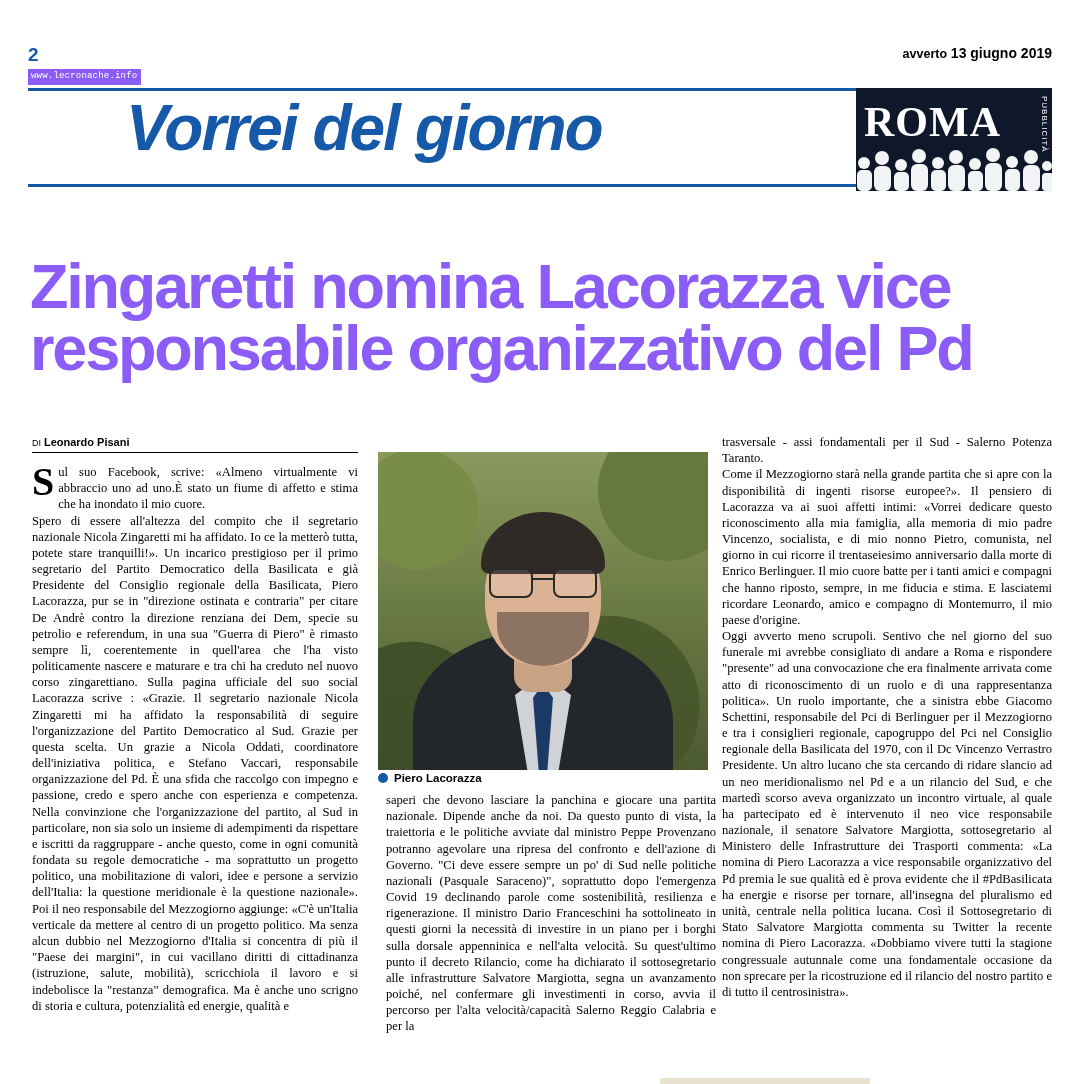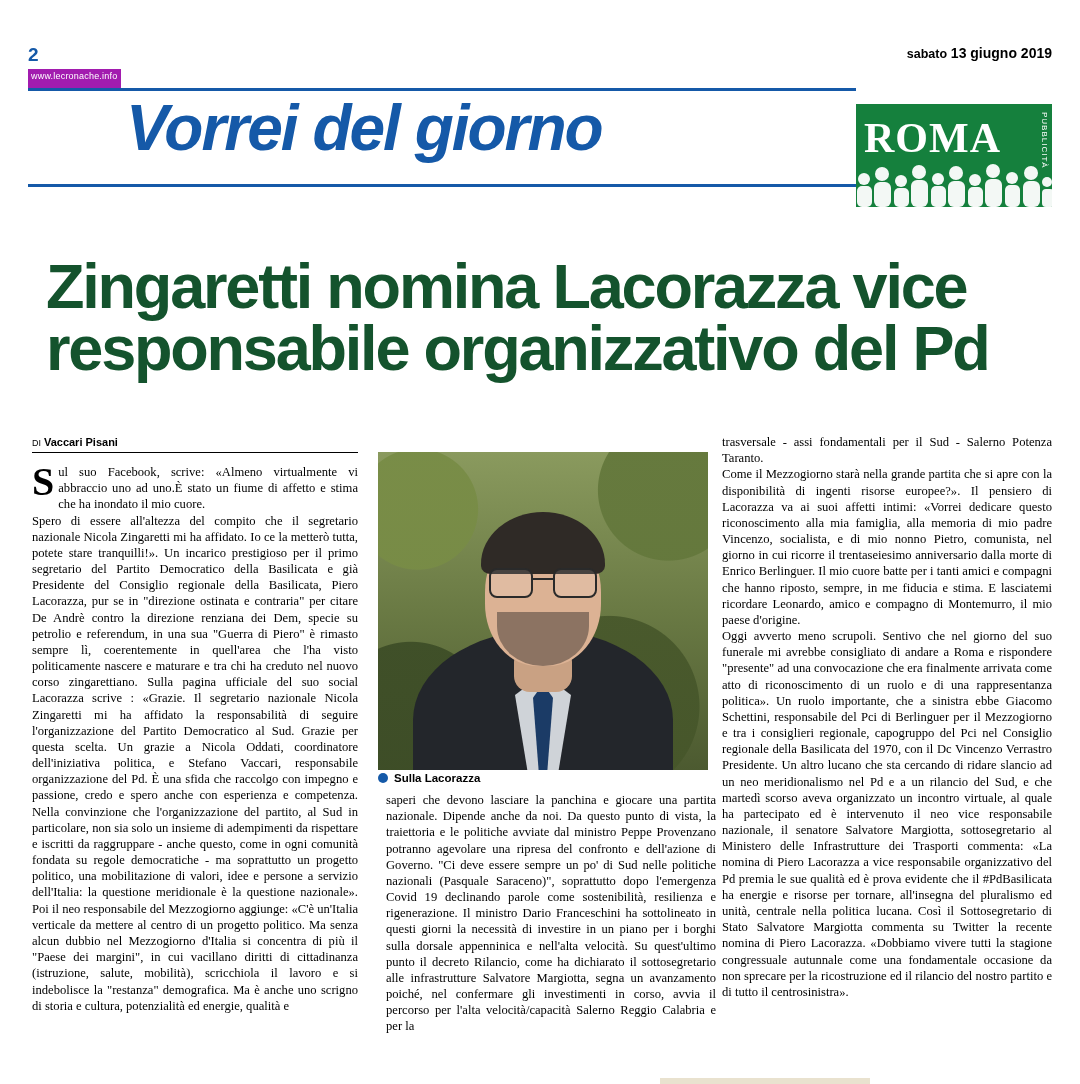--- a/index.html
+++ b/index.html
@@ -36,25 +36,25 @@
     top: 0;
     font-family: "Liberation Sans", sans-serif;
     font-weight: bold;
     font-size: 19px;
     color: #1559a8;
   }
   .site-url {
     position: absolute;
     left: 0;
     top: 25px;
-    font-family: Liberation Sans, sans-serif;
+    font-family: Liberation Mono, monospace;
     font-size: 9px;
     color: #ffffff;
-    background: #a21caf;
-    padding: 2px 4px 10px 3px;
+    background: #8b5cf6;
+    padding: 2px 4px 4px 3px;
     letter-spacing: 0.2px;
   }
   .date-line {
     position: absolute;
     right: 0;
     top: 1px;
     font-family: "Liberation Sans", sans-serif;
     font-size: 13.5px;
     color: #000;
   }
@@ -102,23 +102,22 @@
     height: 3px;
     background: #1559a8;
   }
   
   .roma-box {
     position: absolute;
     left: 828px;
     top: 0px;
     width: 196px;
     height: 103px;
-    background: #15803d;
+    background: #0f172a;
     overflow: hidden;
-    margin-top: 16px;
   }
   .roma-word {
     position: absolute;
     left: 8px;
     top: 10px;
     font-family: "Liberation Serif", serif;
     font-weight: bold;
     font-size: 42px;
     color: #ffffff;
     letter-spacing: 1px;
@@ -156,22 +155,21 @@
   .headline {
     position: absolute;
     left: 30px;
     top: 256px;
     width: 1024px;
     font-family: "Liberation Sans", sans-serif;
     font-weight: bold;
     font-size: 63px;
     line-height: 0.98;
     letter-spacing: -2.2px;
-    color: #14532d;
-    margin-left: 16px;
+    color: #8b5cf6;
   }
   .byline {
     position: absolute;
     left: 32px;
     top: 436px;
     font-family: "Liberation Sans", sans-serif;
     font-size: 10.5px;
     color: #000;
   }
   .byline .di { font-size: 9px; }
@@ -365,21 +363,21 @@
 </style>
 </head>
 <body>
 
 <div class="page">
 
   <div class="topbar">
     <div class="page-num">2</div>
     <div class="site-url">www.lecronache.info</div>
     <div class="date-line">
-      <span class="dow">sabato</span>
+      <span class="dow">avverto</span>
       <span class="dnum">13 giugno 2019</span>
     </div>
   </div>
 
   <div class="masthead">
     <div class="rule-top"></div>
     <div class="section-title">Vorrei del giorno</div>
     <div class="rule-bottom"></div>
 
     <div class="roma-box">
@@ -411,21 +409,21 @@
             <rect x="186" y="30" width="12" height="18" rx="4"></rect>
         </g>
       </svg>
     </div>
   </div>
 
   <div class="headline">Zingaretti nomina Lacorazza vice responsabile organizzativo del Pd</div>
 
   <div class="byline">
     <span class="di">DI</span>
-    <span class="name">Vaccari Pisani</span>
+    <span class="name">Leonardo Pisani</span>
   </div>
   <div class="byline-rule"></div>
 
   <div class="col col1">
     <p class="dropcap">Sul suo Facebook, scrive: «Almeno virtualmente vi abbraccio uno ad uno.È stato un fiume di affetto e stima che ha inondato il mio cuore.</p>
     <p>Spero di essere all'altezza del compito che il segretario nazionale Nicola Zingaretti mi ha affidato. Io ce la metterò tutta, potete stare tranquilli!». Un incarico prestigioso per il primo segretario del Partito Democratico della Basilicata e già Presidente del Consiglio regionale della Basilicata, Piero Lacorazza, pur se in "direzione ostinata e contraria" per citare De Andrè contro la direzione renziana dei Dem, specie su petrolio e referendum, in una sua "Guerra di Piero" è rimasto sempre lì, coerentemente in quell'area che l'ha visto politicamente nascere e maturare e tra chi ha creduto nel nuovo corso zingarettiano. Sulla pagina ufficiale del suo social Lacorazza scrive : «Grazie. Il segretario nazionale Nicola Zingaretti mi ha affidato la responsabilità di seguire l'organizzazione del Partito Democratico al Sud. Grazie per questa scelta. Un grazie a Nicola Oddati, coordinatore dell'iniziativa politica, e Stefano Vaccari, responsabile organizzazione del Pd. È una sfida che raccolgo con impegno e passione, credo e spero anche con esperienza e competenza. Nella convinzione che l'organizzazione del partito, al Sud in particolare, non sia solo un insieme di adempimenti da rispettare e iscritti da raggruppare - anche questo, come in ogni comunità fondata su regole democratiche - ma soprattutto un progetto politico, una mobilitazione di valori, idee e persone a servizio dell'Italia: la questione meridionale è la questione nazionale». Poi il neo responsabile del Mezzogiorno aggiunge: «C'è un'Italia verticale da mettere al centro di un progetto politico. Ma senza alcun dubbio nel Mezzogiorno d'Italia si concentra di più il "Paese dei margini", in cui vacillano diritti di cittadinanza (istruzione, salute, mobilità), scricchiola il lavoro e si indebolisce la "restanza" demografica. Ma è anche uno scrigno di storia e cultura, potenzialità ed energie, qualità e</p>
   </div>
 
   <div class="photo-wrap">
     <div class="photo">
@@ -439,21 +437,21 @@
       <div class="beard"></div>
       <div class="hair"></div>
       <div class="glasses">
         <div class="lens l"></div>
         <div class="lens r"></div>
         <div class="bridge"></div>
       </div>
     </div>
   </div>
   <div class="caption">
-    <span class="bullet"></span><span>Sulla Lacorazza</span>
+    <span class="bullet"></span><span>Piero Lacorazza</span>
   </div>
 
   <div class="col col2">
     <p>saperi che devono lasciare la panchina e giocare una partita nazionale. Dipende anche da noi. Da questo punto di vista, la traiettoria e le politiche avviate dal ministro Peppe Provenzano potranno agevolare una ripresa del confronto e dell'azione di Governo. "Ci deve essere sempre un po' di Sud nelle politiche nazionali (Pasquale Saraceno)", soprattutto dopo l'emergenza Covid 19 declinando parole come sostenibilità, resilienza e rigenerazione. Il ministro Dario Franceschini ha sottolineato in questi giorni la necessità di investire in un piano per i borghi sulla dorsale appenninica e nell'alta velocità. Su quest'ultimo punto il decreto Rilancio, come ha dichiarato il sottosegretario alle infrastrutture Salvatore Margiotta, segna un avanzamento poiché, nel confermare gli investimenti in corso, avvia il percorso per l'alta velocità/capacità Salerno Reggio Calabria e per la</p>
   </div>
 
   <div class="col col3">
     <p>trasversale - assi fondamentali per il Sud - Salerno Potenza Taranto.</p>
     <p>Come il Mezzogiorno starà nella grande partita che si apre con la disponibilità di ingenti risorse europee?». Il pensiero di Lacorazza va ai suoi affetti intimi: «Vorrei dedicare questo riconoscimento alla mia famiglia, alla memoria di mio padre Vincenzo, socialista, e di mio nonno Pietro, comunista, nel giorno in cui ricorre il trentaseiesimo anniversario dalla morte di Enrico Berlinguer. Il mio cuore batte per i tanti amici e compagni che hanno riposto, sempre, in me fiducia e stima. E lasciatemi ricordare Leonardo, amico e compagno di Montemurro, il mio paese d'origine.</p>
     <p>Oggi avverto meno scrupoli. Sentivo che nel giorno del suo funerale mi avrebbe consigliato di andare a Roma e rispondere "presente" ad una convocazione che era finalmente arrivata come atto di riconoscimento di un ruolo e di una rappresentanza politica». Un ruolo importante, che a sinistra ebbe Giacomo Schettini, responsabile del Pci di Berlinguer per il Mezzogiorno e tra i consiglieri regionale, capogruppo del Pci nel Consiglio regionale della Basilicata del 1970, con il Dc Vincenzo Verrastro Presidente. Un altro lucano che sta cercando di ridare slancio ad un neo meridionalismo nel Pd e a un rilancio del Sud, e che martedì scorso aveva organizzato un incontro virtuale, al quale ha partecipato ed è intervenuto il neo vice responsabile nazionale, il senatore Salvatore Margiotta, sottosegretario al Ministero delle Infrastrutture dei Trasporti commenta: «La nomina di Piero Lacorazza a vice responsabile organizzativo del Pd premia le sue qualità ed è prova evidente che il #PdBasilicata ha energie e risorse per tornare, all'insegna del pluralismo ed unità, centrale nella politica lucana. Così il Sottosegretario di Stato Salvatore Margiotta commenta su Twitter la recente nomina di Piero Lacorazza. «Dobbiamo vivere tutti la stagione congressuale autunnale come una fondamentale occasione da non sprecare per la ricostruzione ed il rilancio del nostro partito e di tutto il centrosinistra».</p>

